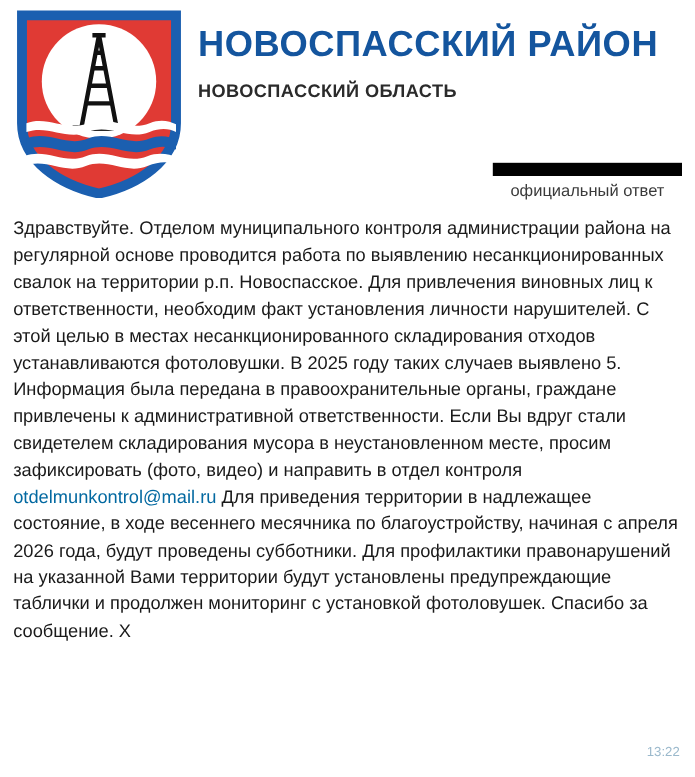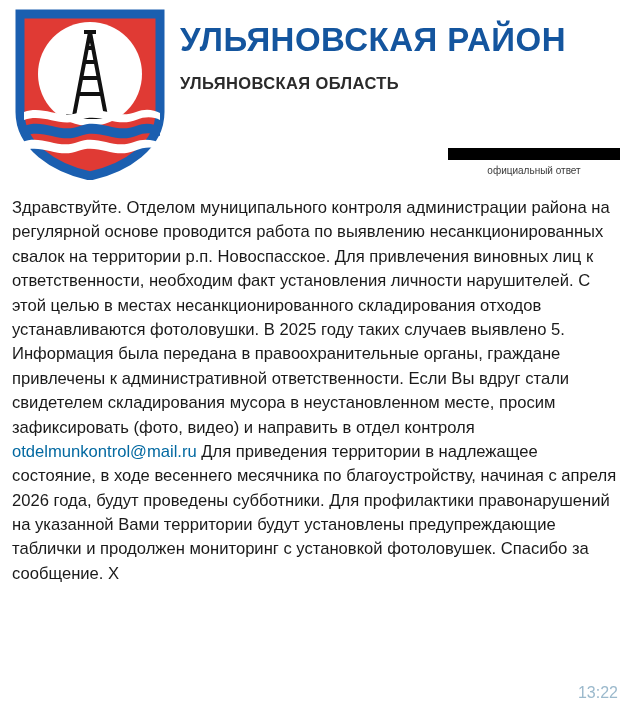--- a/index.html
+++ b/index.html
@@ -62,38 +62,38 @@
     width: 172px;
     text-align: center;
   }
   .stamp-bar {
     height: 12px;
     background: #000000;
     width: 172px;
   }
   .stamp-label {
     margin-top: 5px;
-    font-size: 10px;
+    font-size: 15px;
     color: #3a3a3a;
   }
   .body-text {
     padding: 6px 12px 0 12px;
     font-size: 16.6px;
     line-height: 1.47;
     color: #1a1a1a;
     word-wrap: break-word;
   }
   .body-text .email {
     color: #0369a1;
   }
   .timestamp {
     position: absolute;
     right: 14px;
-    bottom: 4px;
-    font-size: 16px;
+    bottom: 16px;
+    font-size: 12px;
     color: #9bb9cc;
     text-align: center;
   }
 </style>
 </head>
 <body>
 
 <div class="message">
 
   <div class="header">
@@ -115,22 +115,22 @@
         </g>
         <rect x="52" y="106" width="48" height="5" fill="#111111"></rect>
 
         <path d="M10 118 C30 110 46 126 66 118 C86 110 102 126 122 118 C132 114 140 116 146 119 L146 128 C138 125 132 124 122 128 C102 136 86 120 66 128 C46 136 30 120 10 128 Z" fill="#1b5fb0"></path>
         <path d="M8 134 C28 126 44 142 64 134 C84 126 100 142 120 134 C130 130 140 132 147 135 L147 142 C140 139 132 138 120 143 C100 151 84 135 64 143 C44 151 28 135 8 143 Z" fill="#ffffff"></path>
         <path d="M10 104 C30 97 46 112 66 104 C86 96 102 112 122 104 C132 100 140 102 146 105 L146 112 C140 109 132 108 122 112 C102 120 86 104 66 112 C46 120 30 105 10 112 Z" fill="#ffffff"></path>
       </svg>
     </div>
 
     <div class="title-block">
-      <div class="title-main">УЛЬЯНОВСКАЯ РАЙОН</div>
-      <div class="title-sub">УЛЬЯНОВСКАЯ ОБЛАСТЬ</div>
+      <div class="title-main">НОВОСПАССКИЙ РАЙОН</div>
+      <div class="title-sub">НОВОСПАССКИЙ ОБЛАСТЬ</div>
     </div>
 
     <div class="stamp">
       <div class="stamp-bar"></div>
       <div class="stamp-label">официальный ответ</div>
     </div>
   </div>
 
   <div class="body-text"><span>Здравствуйте. Отделом муниципального контроля администрации района на регулярной основе проводится работа по выявлению несанкционированных свалок на территории р.п. Новоспасское. Для привлечения виновных лиц к ответственности, необходим факт установления личности нарушителей. С этой целью в местах несанкционированного складирования отходов устанавливаются фотоловушки. В 2025 году таких случаев выявлено 5. Информация была передана в правоохранительные органы, граждане привлечены к административной ответственности. Если Вы вдруг стали свидетелем складирования мусора в неустановленном месте, просим зафиксировать (фото, видео) и направить в отдел контроля </span><span class="email">otdelmunkontrol@mail.ru</span><span> Для приведения территории в надлежащее состояние, в ходе весеннего месячника по благоустройству, начиная с апреля 2026 года, будут проведены субботники. Для профилактики правонарушений на указанной Вами территории будут установлены предупреждающие таблички и продолжен мониторинг с установкой фотоловушек. Спасибо за сообщение. X</span></div>
 

